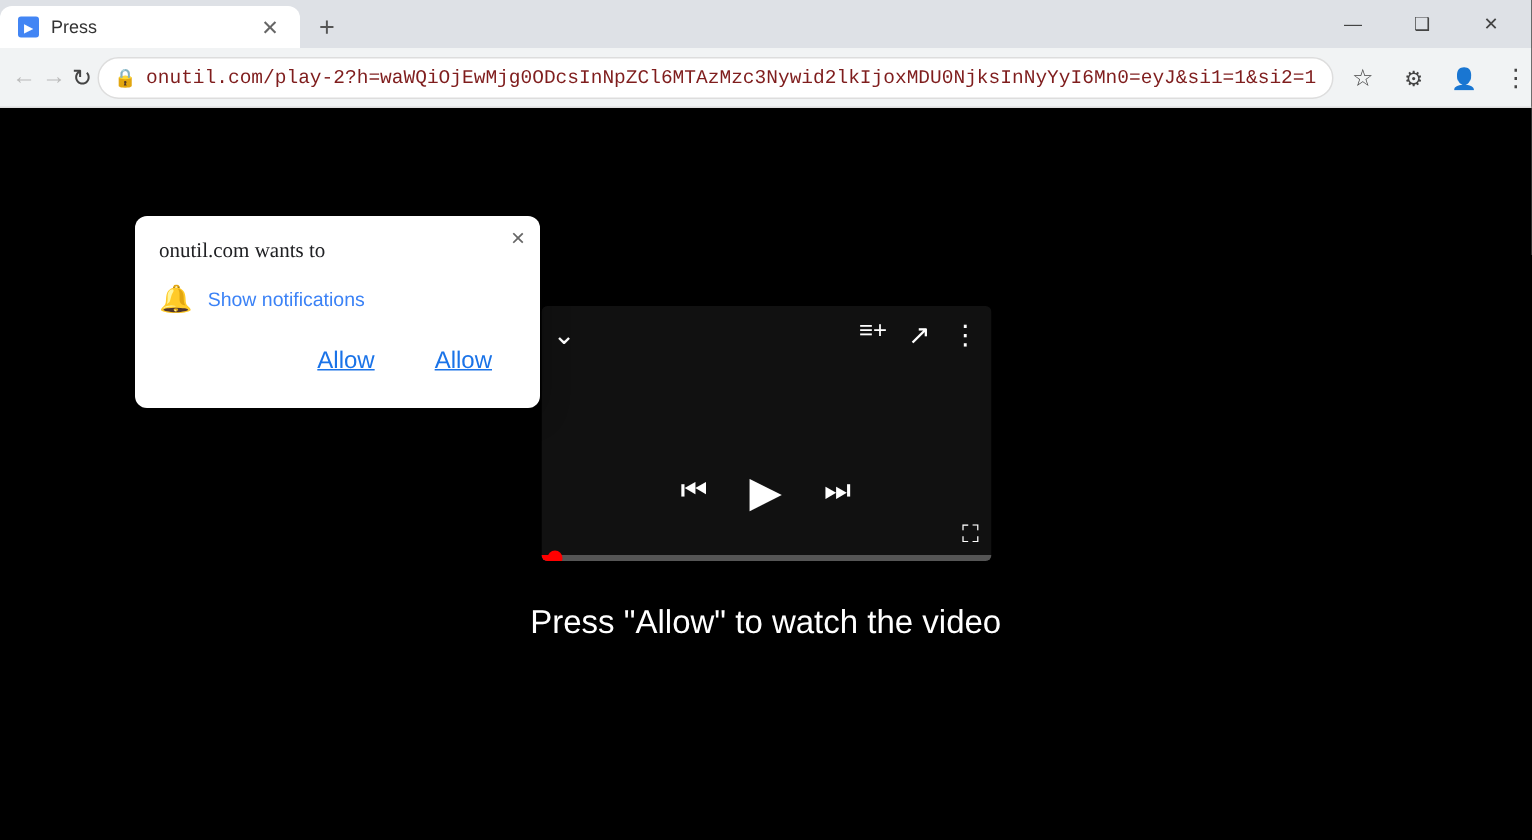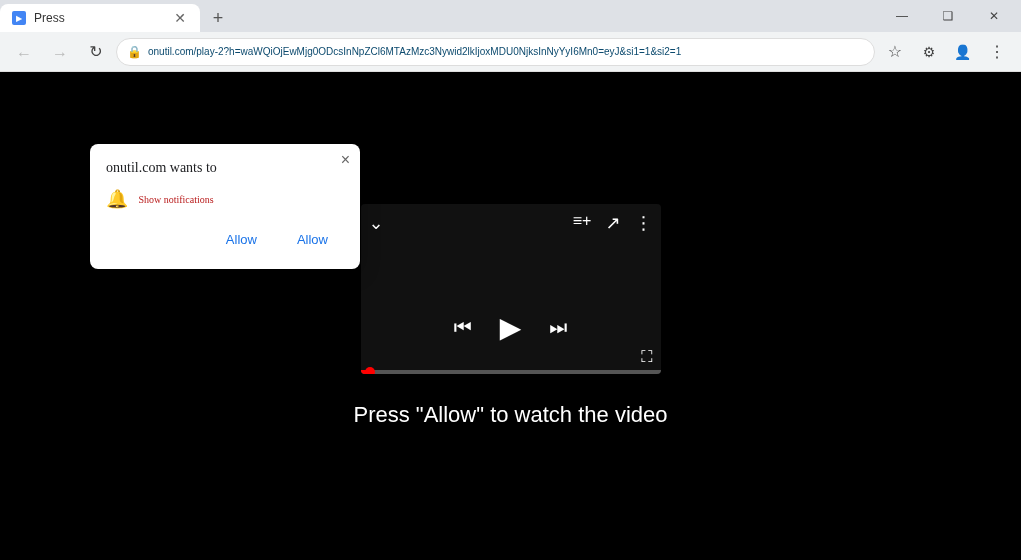--- a/index.html
+++ b/index.html
@@ -134,25 +134,26 @@
       gap: 6px;
       font-size: 13px;
       color: #333;
     }
     .address-lock {
       color: #333;
       font-size: 12px;
     }
     .address-text {
       flex: 1;
-      font-size: 10px;
-      color: #0c4a6e;
+      font-size: 13px;
+      color: #7f1d1d;
       white-space: nowrap;
       overflow: hidden;
       text-overflow: ellipsis;
+      font-family: Liberation Mono, monospace;
     }
     .toolbar-right {
       display: flex;
       align-items: center;
       gap: 2px;
     }
 
     
     .page-content {
       flex: 1;
@@ -292,36 +293,36 @@
       display: flex;
       align-items: center;
       gap: 10px;
       margin-bottom: 16px;
     }
     .popup-bell {
       font-size: 18px;
       color: #444;
     }
     .popup-row-text {
-      font-size: 10px;
-      color: #b91c1c;
-      font-family: Liberation Serif, serif;
+      font-size: 13px;
+      color: #3b82f6;
     }
     .popup-buttons {
       display: flex;
       justify-content: flex-end;
       gap: 8px;
     }
     .popup-btn {
       padding: 6px 16px;
       border: none;
       border-radius: 4px;
-      font-size: 13px;
+      font-size: 16px;
       cursor: pointer;
       font-weight: 500;
+      text-decoration: underline;
     }
     .popup-btn-allow {
       background: transparent;
       color: #1a73e8;
     }
     .popup-btn-block {
       background: transparent;
       color: #1a73e8;
     }
   </style>

